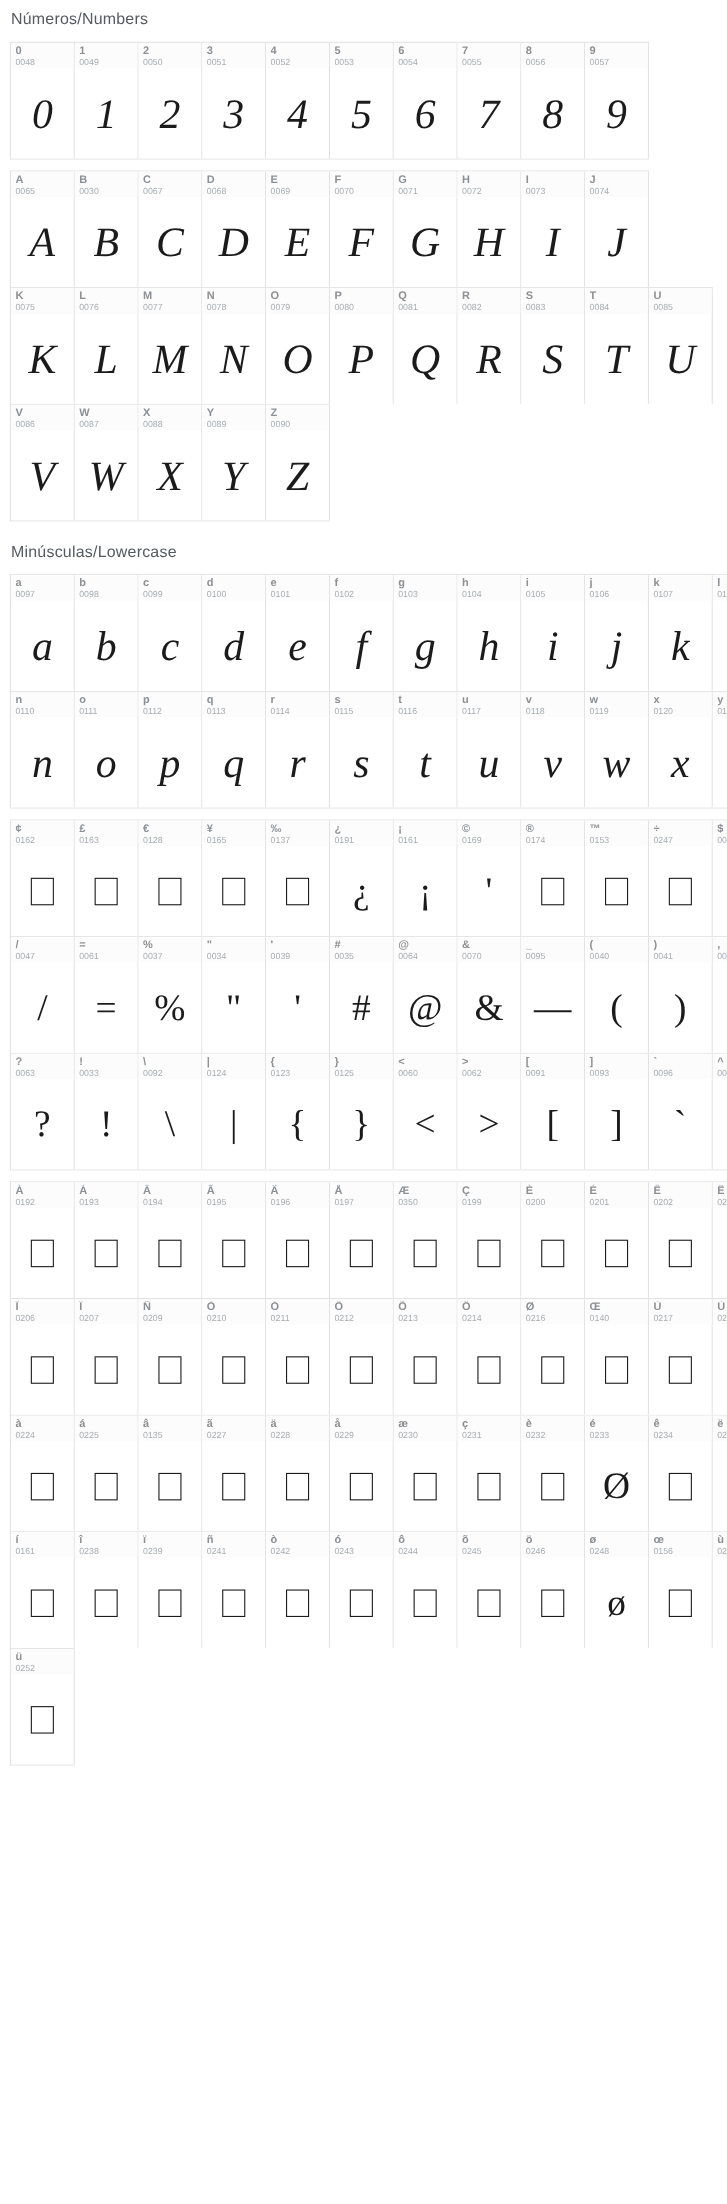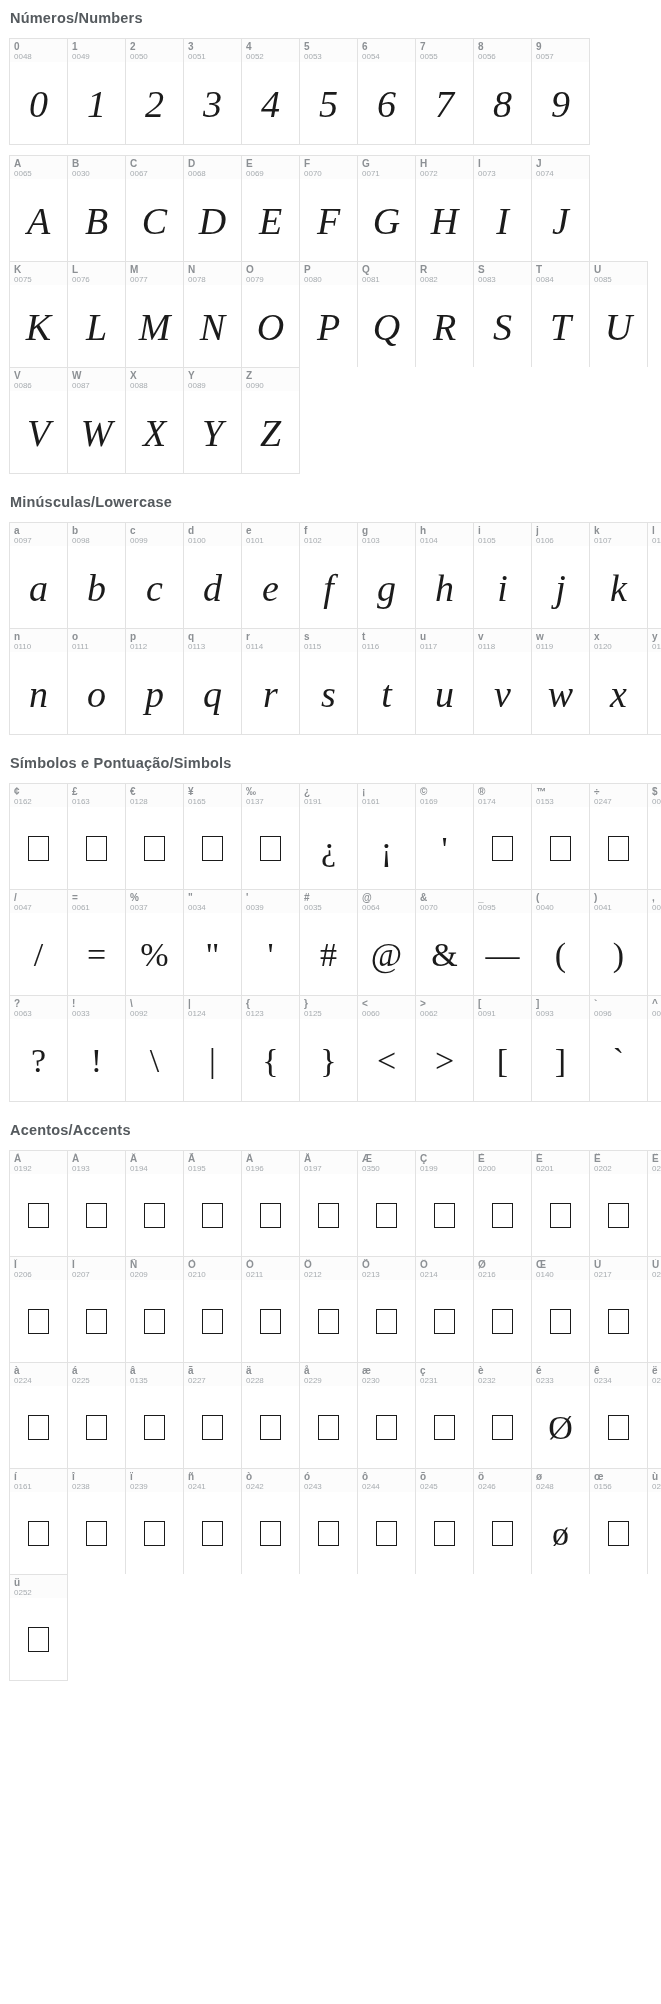--- a/index.html
+++ b/index.html
@@ -17,21 +17,21 @@
   .page {
     width: 661px;
     padding: 0 0 0 0;
   }
   .section {
     margin: 0 0 10px 0;
   }
   .section-title {
     font-size: 14.5px;
     color: #555a5e;
-    font-weight: 700;
+    font-weight: 400;
     padding: 10px 0 12px 10px;
     letter-spacing: 0.2px;
   }
   .glyph-rows {
     padding-left: 9px;
   }
   .glyph-row {
     display: flex;
     flex-wrap: nowrap;
     border-left: 1px solid #e2e2e2;
@@ -548,21 +548,20 @@
               <div class="meta">
                 <div class="ch">y</div>
                 <div class="code">0121</div>
               </div>
               <div class="glyph">y</div>
             </div>
           </div>
         </div>
       </div>
       <div class="section">
-        <div class="section-title">Símbolos e Pontuação/Simbols</div>
         <div class="glyph-rows">
           <div class="glyph-row">
             <div class="cell">
               <div class="meta">
                 <div class="ch">¢</div>
                 <div class="code">0162</div>
               </div>
               <div class="glyph tofu"></div>
             </div>
             <div class="cell">
@@ -811,21 +810,20 @@
               <div class="meta">
                 <div class="ch">^</div>
                 <div class="code">0094</div>
               </div>
               <div class="glyph sym">^</div>
             </div>
           </div>
         </div>
       </div>
       <div class="section">
-        <div class="section-title">Acentos/Accents</div>
         <div class="glyph-rows">
           <div class="glyph-row">
             <div class="cell">
               <div class="meta">
                 <div class="ch">À</div>
                 <div class="code">0192</div>
               </div>
               <div class="glyph tofu"></div>
             </div>
             <div class="cell">

